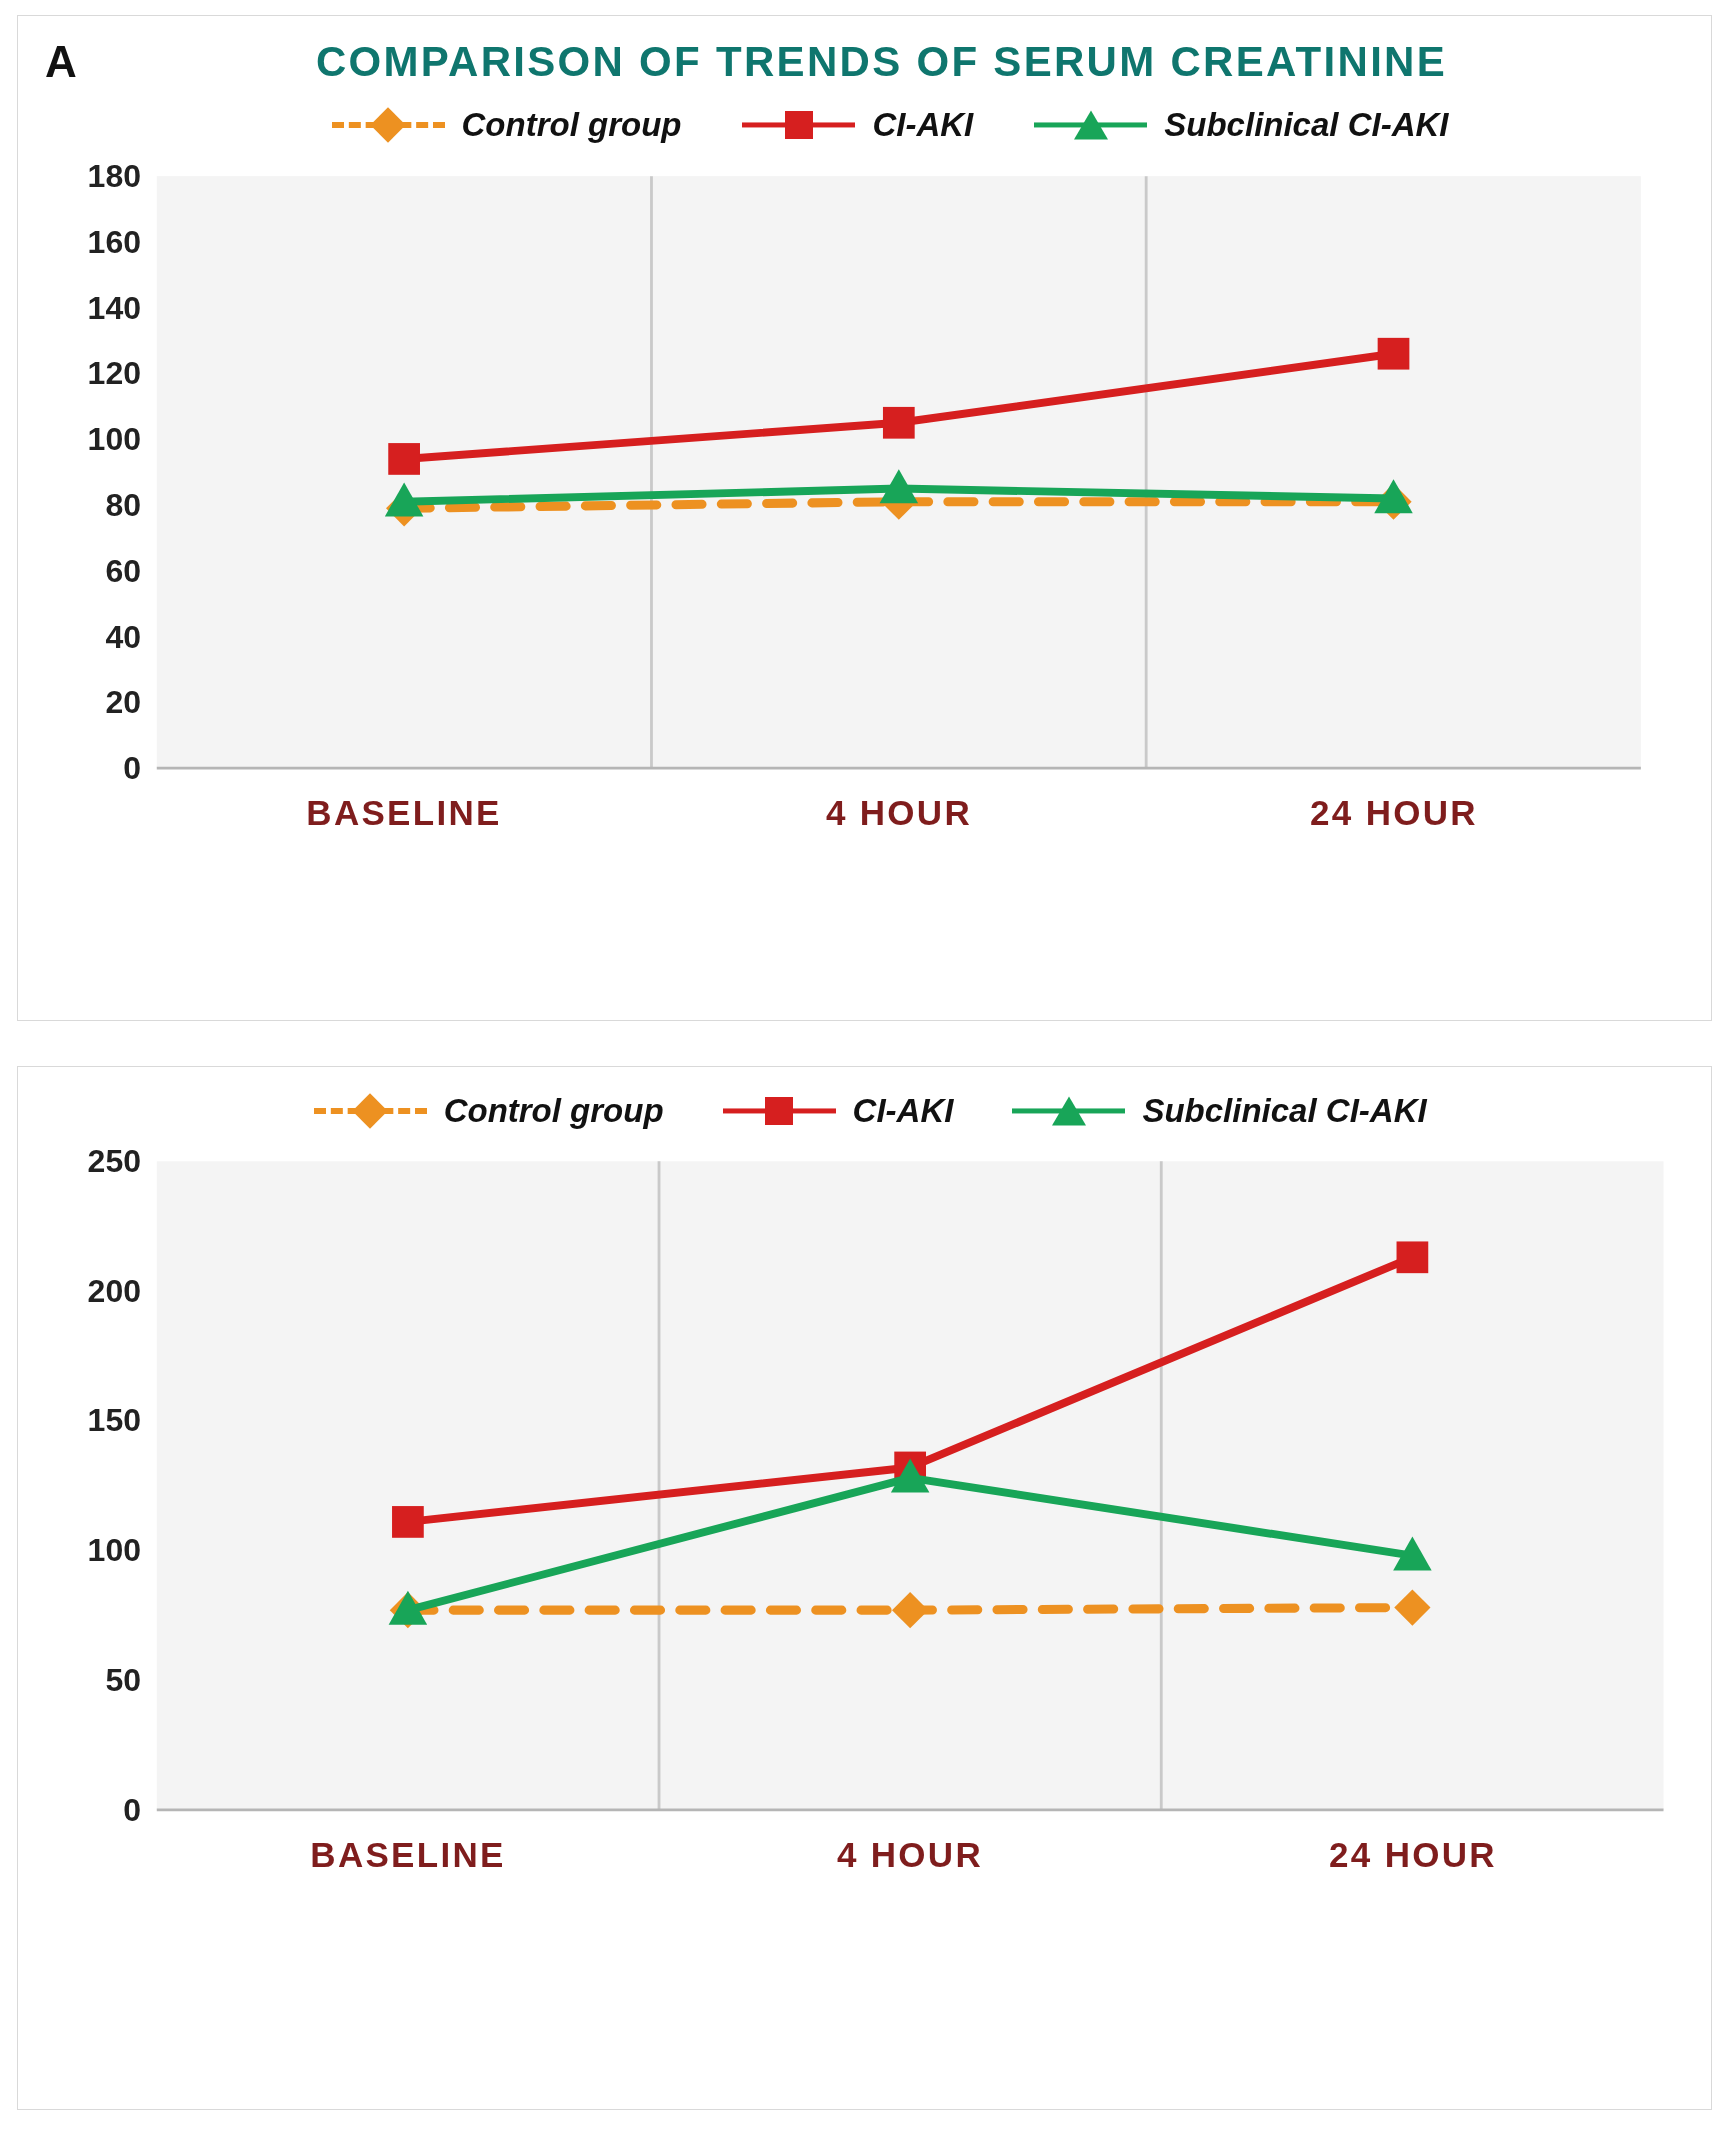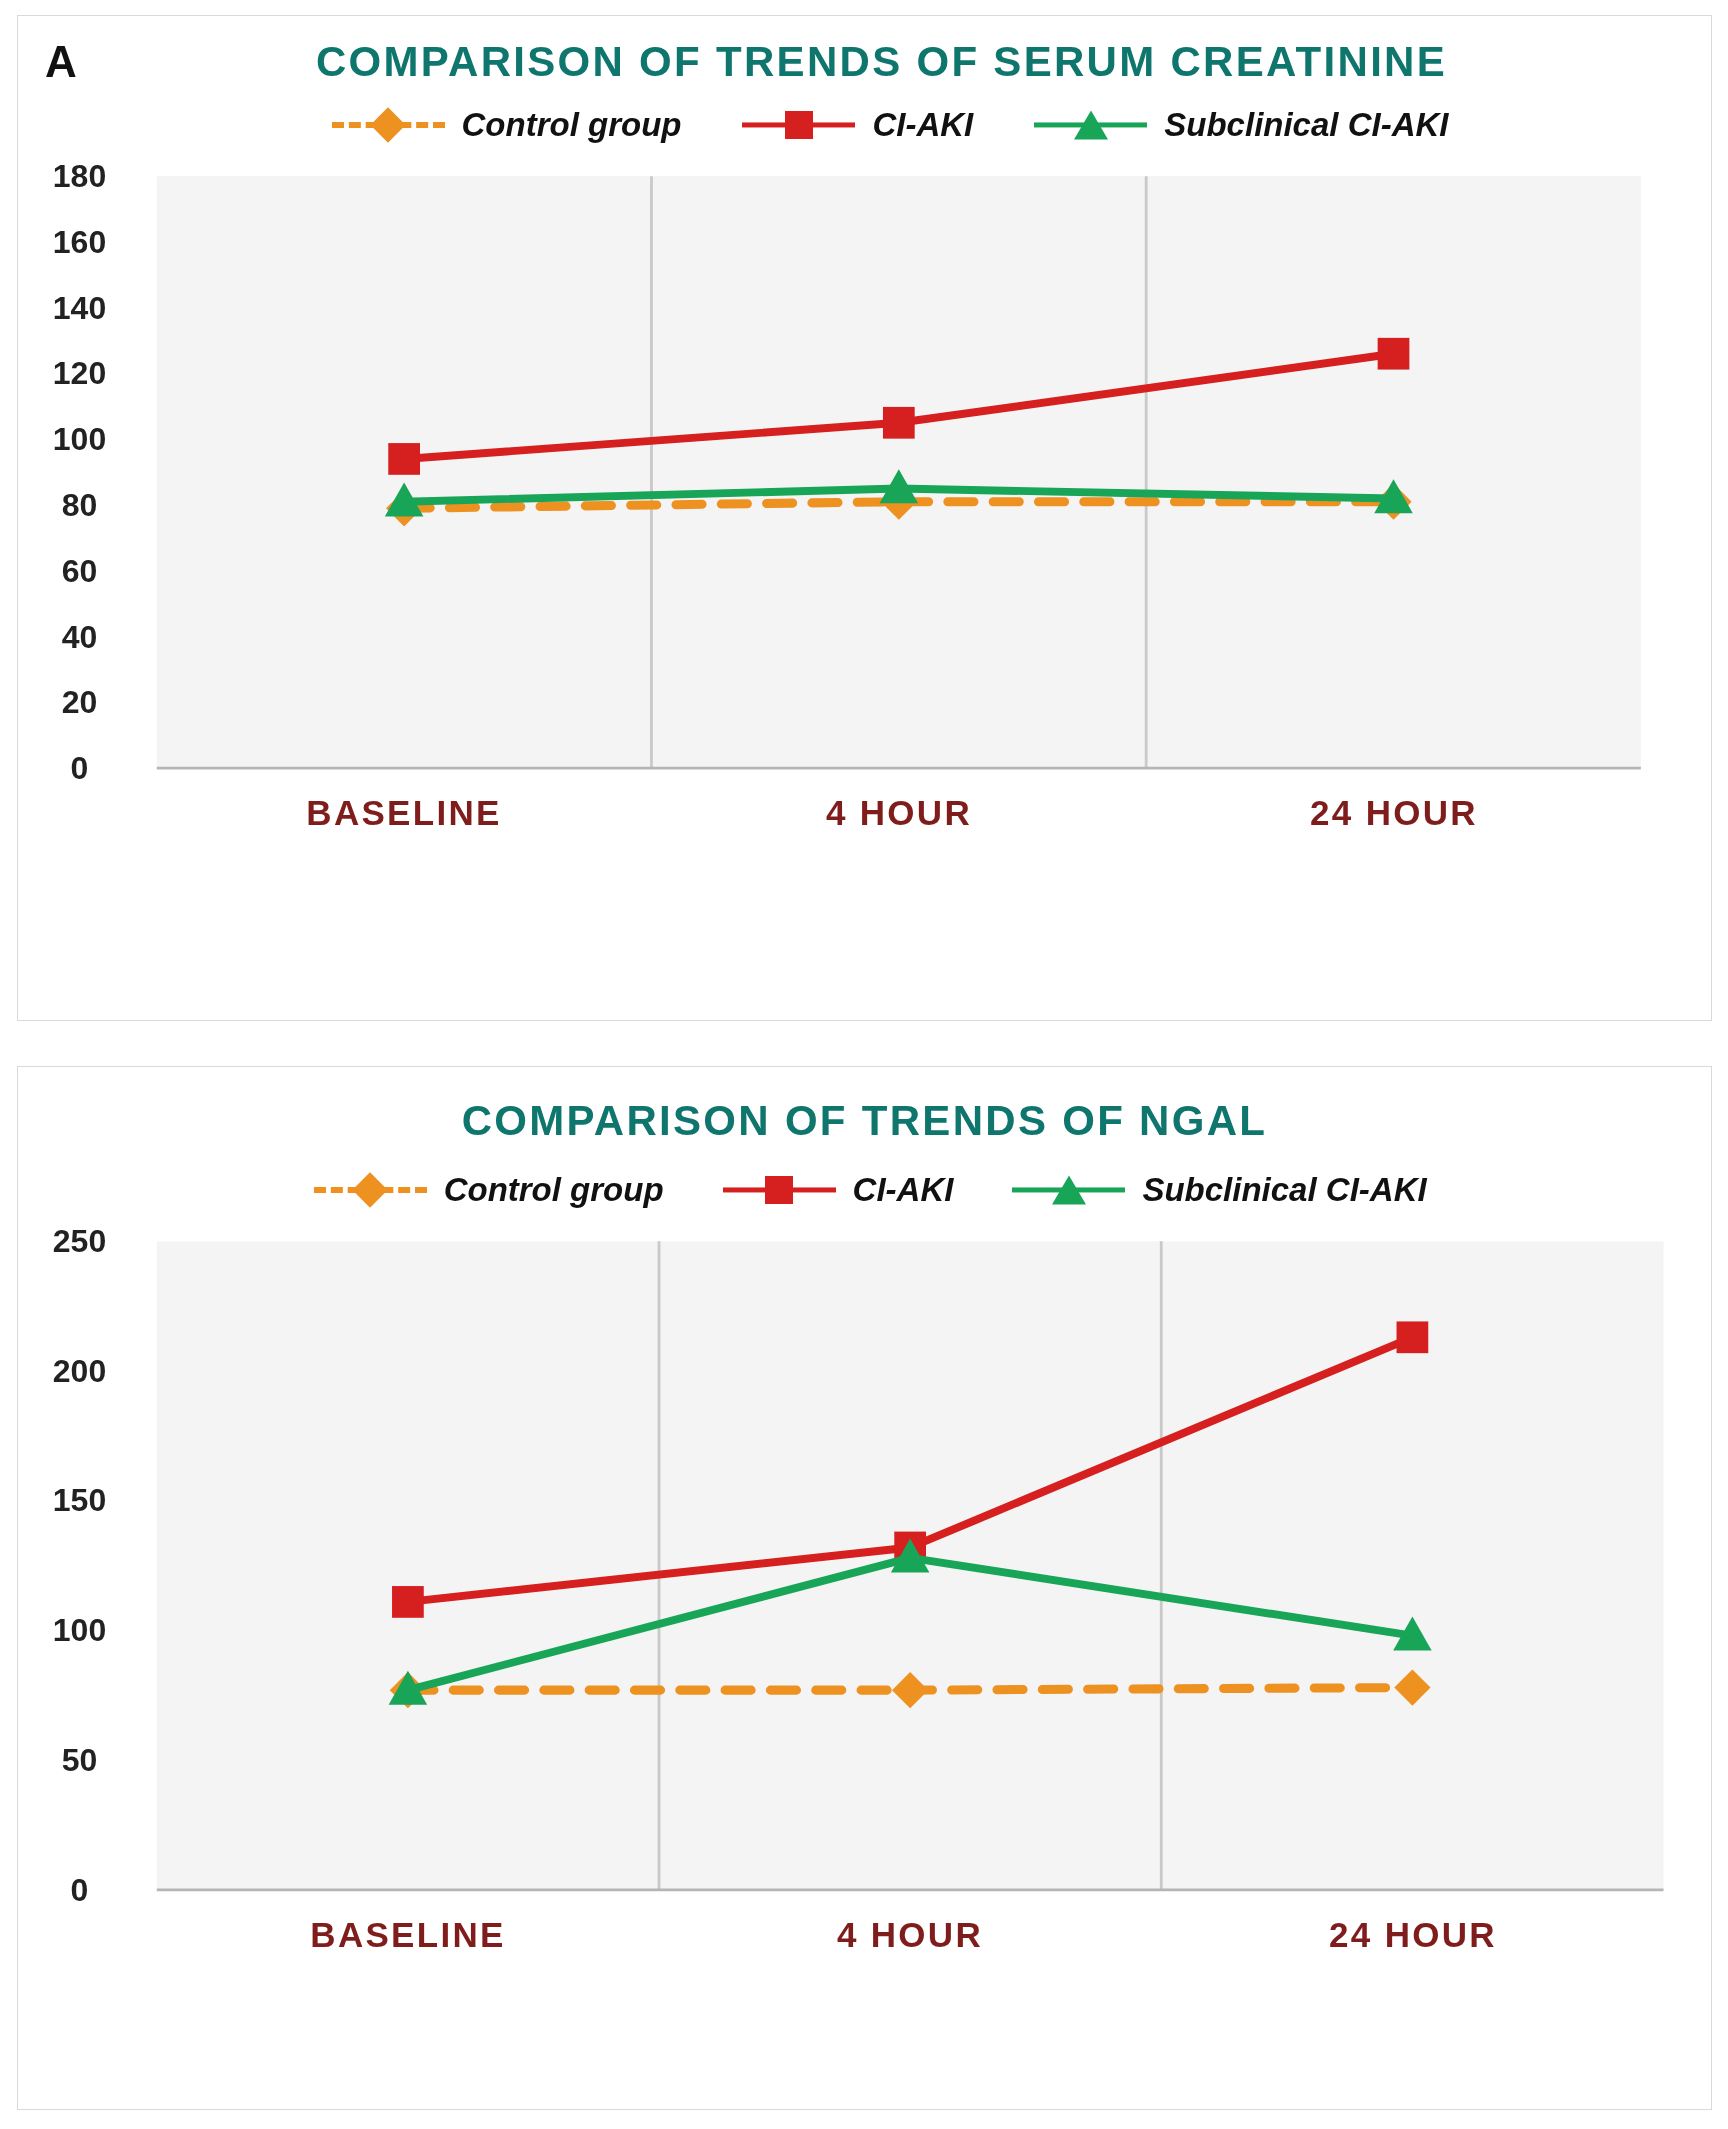--- a/index.html
+++ b/index.html
@@ -120,21 +120,21 @@
   }
   .plot-wrap {
     position: relative;
     margin-top: 14.7px;
   }
   .axis-label {
     position: absolute;
     font-size: 32px;
     font-weight: bold;
     color: #222222;
-    text-align: center;
+    text-align: right;
     transform: translateY(-50%);
   }
   .cat-label {
     position: absolute;
     font-size: 35px;
     font-weight: bold;
     color: #7f1d1d;
     letter-spacing: 2.3px;
     transform: translateX(-50%);
     white-space: nowrap;
@@ -203,21 +203,20 @@
         <div class="axis-label" style="left: 0px; width: 123px; top: 149px;">140</div>
         <div class="axis-label" style="left: 0px; width: 123px; top: 83px;">160</div>
         <div class="axis-label" style="left: 0px; width: 123px; top: 17px;">180</div>
         <div class="cat-label" style="left: 386px; top: 634px;">BASELINE</div>
         <div class="cat-label" style="left: 881px; top: 634px;">4 HOUR</div>
         <div class="cat-label" style="left: 1376px; top: 634px;">24 HOUR</div>
       </div>
   </div>
 
   <div class="panel" id="panel-b">
-    <div class="chart-title">COMPARISON OF TRENDS OF NGAL</div>
 
     <div class="legend">
       <div class="legend-item">
         <span class="legend-mark">
           <span class="lm-line dashed"></span>
           <span class="lm-sym sym-diamond"></span>
         </span>
         <span class="legend-label">Control group</span>
       </div>
       <div class="legend-item">

